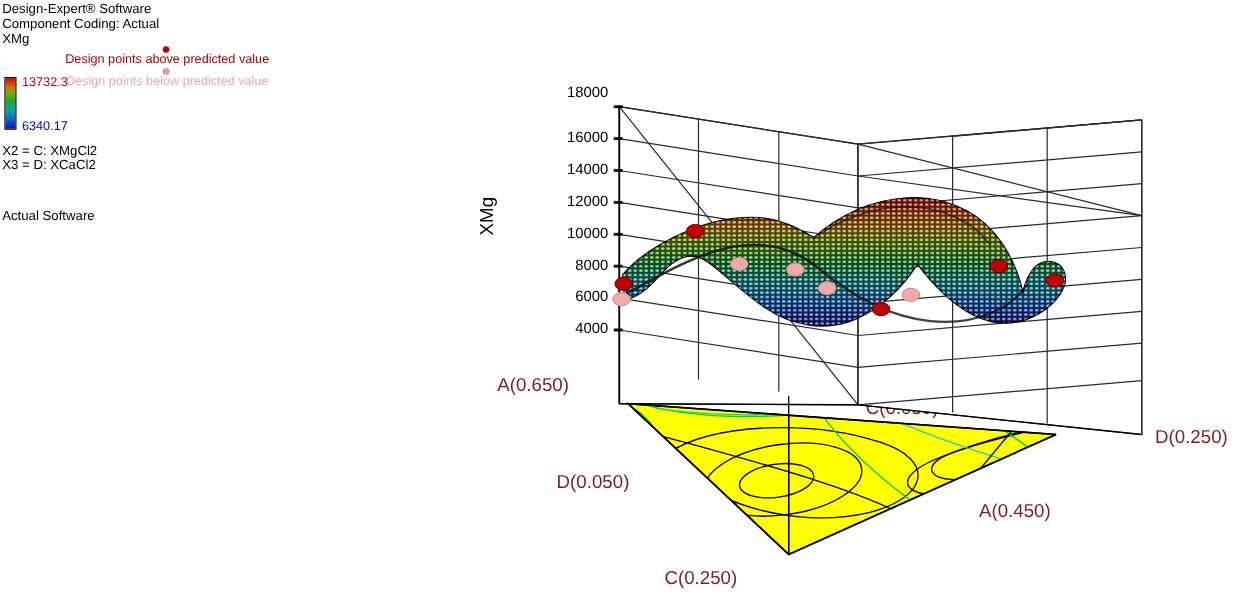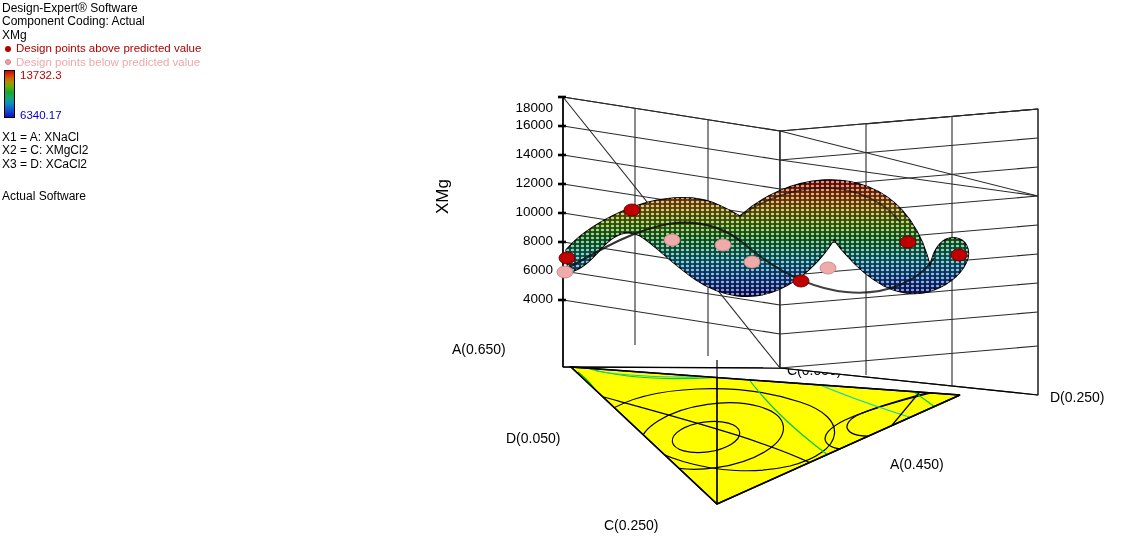--- a/index.html
+++ b/index.html
@@ -27,20 +27,21 @@
     font-size: 12px;
     line-height: 13.4px;
     white-space: nowrap;
     color: #000;
   }
   .legend-pt-row {
     display: flex;
     align-items: center;
     line-height: 13.4px;
     white-space: nowrap;
+    flex-direction: column;
   }
   .legend-pt-row .dot {
     width: 6px;
     height: 6px;
     border-radius: 50%;
     margin-right: 5px;
     margin-left: 3px;
     flex: 0 0 auto;
   }
   .dot.above { background: #b00000; }
@@ -117,24 +118,24 @@
     left: 433px;
     top: 214px;
     font-size: 17px;
     transform: rotate(-90deg);
     transform-origin: left top;
     white-space: nowrap;
     color: #000;
   }
   .corner-label {
     position: absolute;
-    font-size: 14px;
+    font-size: 17px;
     line-height: 15px;
     white-space: nowrap;
-    color: #000000;
+    color: #7f1d1d;
   }
 </style>
 </head>
 <body>
 
 <div id="legend-panel">
   <div class="legend-line">Design-Expert® Software</div>
   <div class="legend-line">Component Coding: Actual</div>
   <div class="legend-line">XMg</div>
 
@@ -148,35 +149,34 @@
   </div>
 </div>
 
 <div id="scale-wrap">
   <div id="scale-bar"></div>
   <div id="scale-hi">13732.3</div>
   <div id="scale-lo">6340.17</div>
 </div>
 
 <div id="vars-panel">
-  <div class="legend-line">X1 = A: XNaCl</div>
   <div class="legend-line">X2 = C: XMgCl2</div>
   <div class="legend-line">X3 = D: XCaCl2</div>
 </div>
 
 <div id="actual-panel">
   <div class="legend-line">Actual Software</div>
 </div>
 
 <div id="plot">
 
   <div id="y-axis-title">XMg</div>
 
   <div id="tick-host">
-      <div class="axis-tick-label" style="left: 493px; top: 101px;">18000</div>
+      <div class="axis-tick-label" style="left: 493px; top: 77px;">18000</div>
       <div class="axis-tick-label" style="left: 493px; top: 118px;">16000</div>
       <div class="axis-tick-label" style="left: 493px; top: 147px;">14000</div>
       <div class="axis-tick-label" style="left: 493px; top: 176px;">12000</div>
       <div class="axis-tick-label" style="left: 493px; top: 205px;">10000</div>
       <div class="axis-tick-label" style="left: 493px; top: 234px;">8000</div>
       <div class="axis-tick-label" style="left: 493px; top: 263px;">6000</div>
       <div class="axis-tick-label" style="left: 493px; top: 292px;">4000</div>
     </div>
 
   <div id="corner-host">

